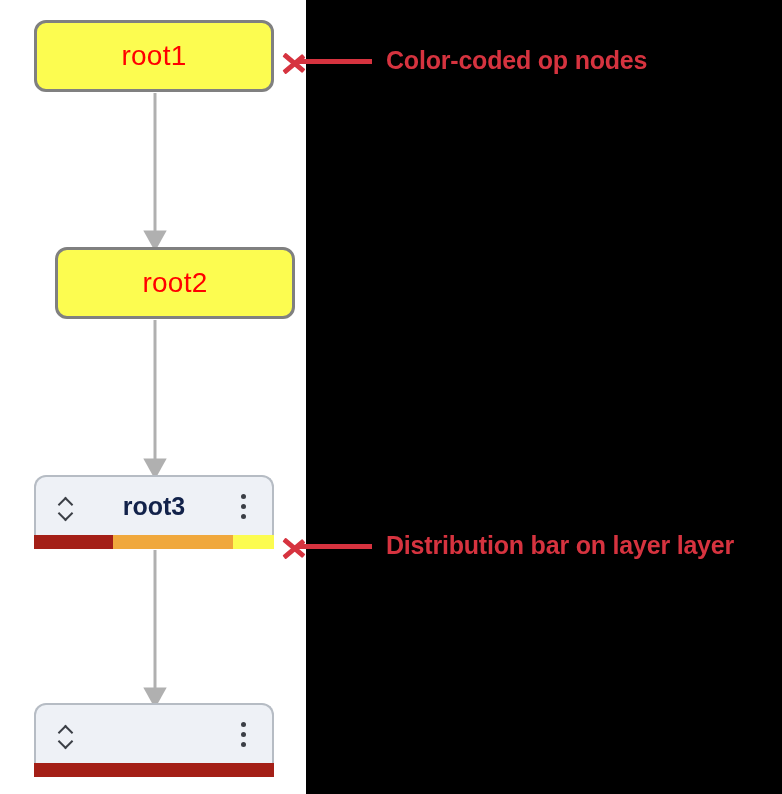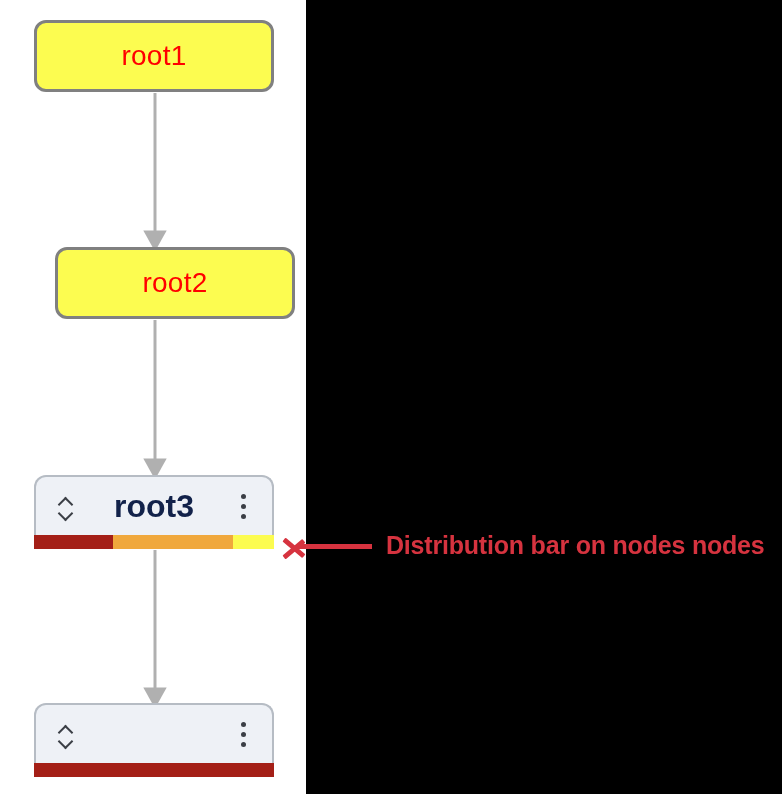--- a/index.html
+++ b/index.html
@@ -80,21 +80,21 @@
     border-bottom: none;
     border-radius: 12px 12px 0 0;
     background: #eef1f6;
     display: flex;
     align-items: center;
     justify-content: space-between;
     padding: 0 18px;
   }
   .layer-label {
     color: #12224a;
-    font-size: 32px;
+    font-size: 25px;
     font-weight: bold;
     line-height: 1;
     flex: 1;
     text-align: center;
     margin: 0 4px;
   }
 
   .icon-btn {
     width: 22px;
     height: 34px;
@@ -250,23 +250,31 @@
           </span>
         </span>
       </div>
       <div class="dist-bar">
         <span class="dist-seg" style="width:100%;background:#A41F17;"></span>
       </div>
     </div>
 
   </div>
 
+  <div class="annotation" style="left:284px; top:46px;">
+    <span class="ann-arrow">
+      <span class="head-a"></span>
+      <span class="head-b"></span>
+      <span class="shaft"></span>
+    </span>
+    <span class="ann-text">Color-coded op nodes</span>
+  </div>
 
   <div class="annotation" style="left:284px; top:531px;">
     <span class="ann-arrow">
       <span class="head-a"></span>
       <span class="head-b"></span>
       <span class="shaft"></span>
     </span>
-    <span class="ann-text">Distribution bar on nodes nodes</span>
+    <span class="ann-text">Distribution bar on layer layer</span>
   </div>
 
 </div>
 
 </body></html>

